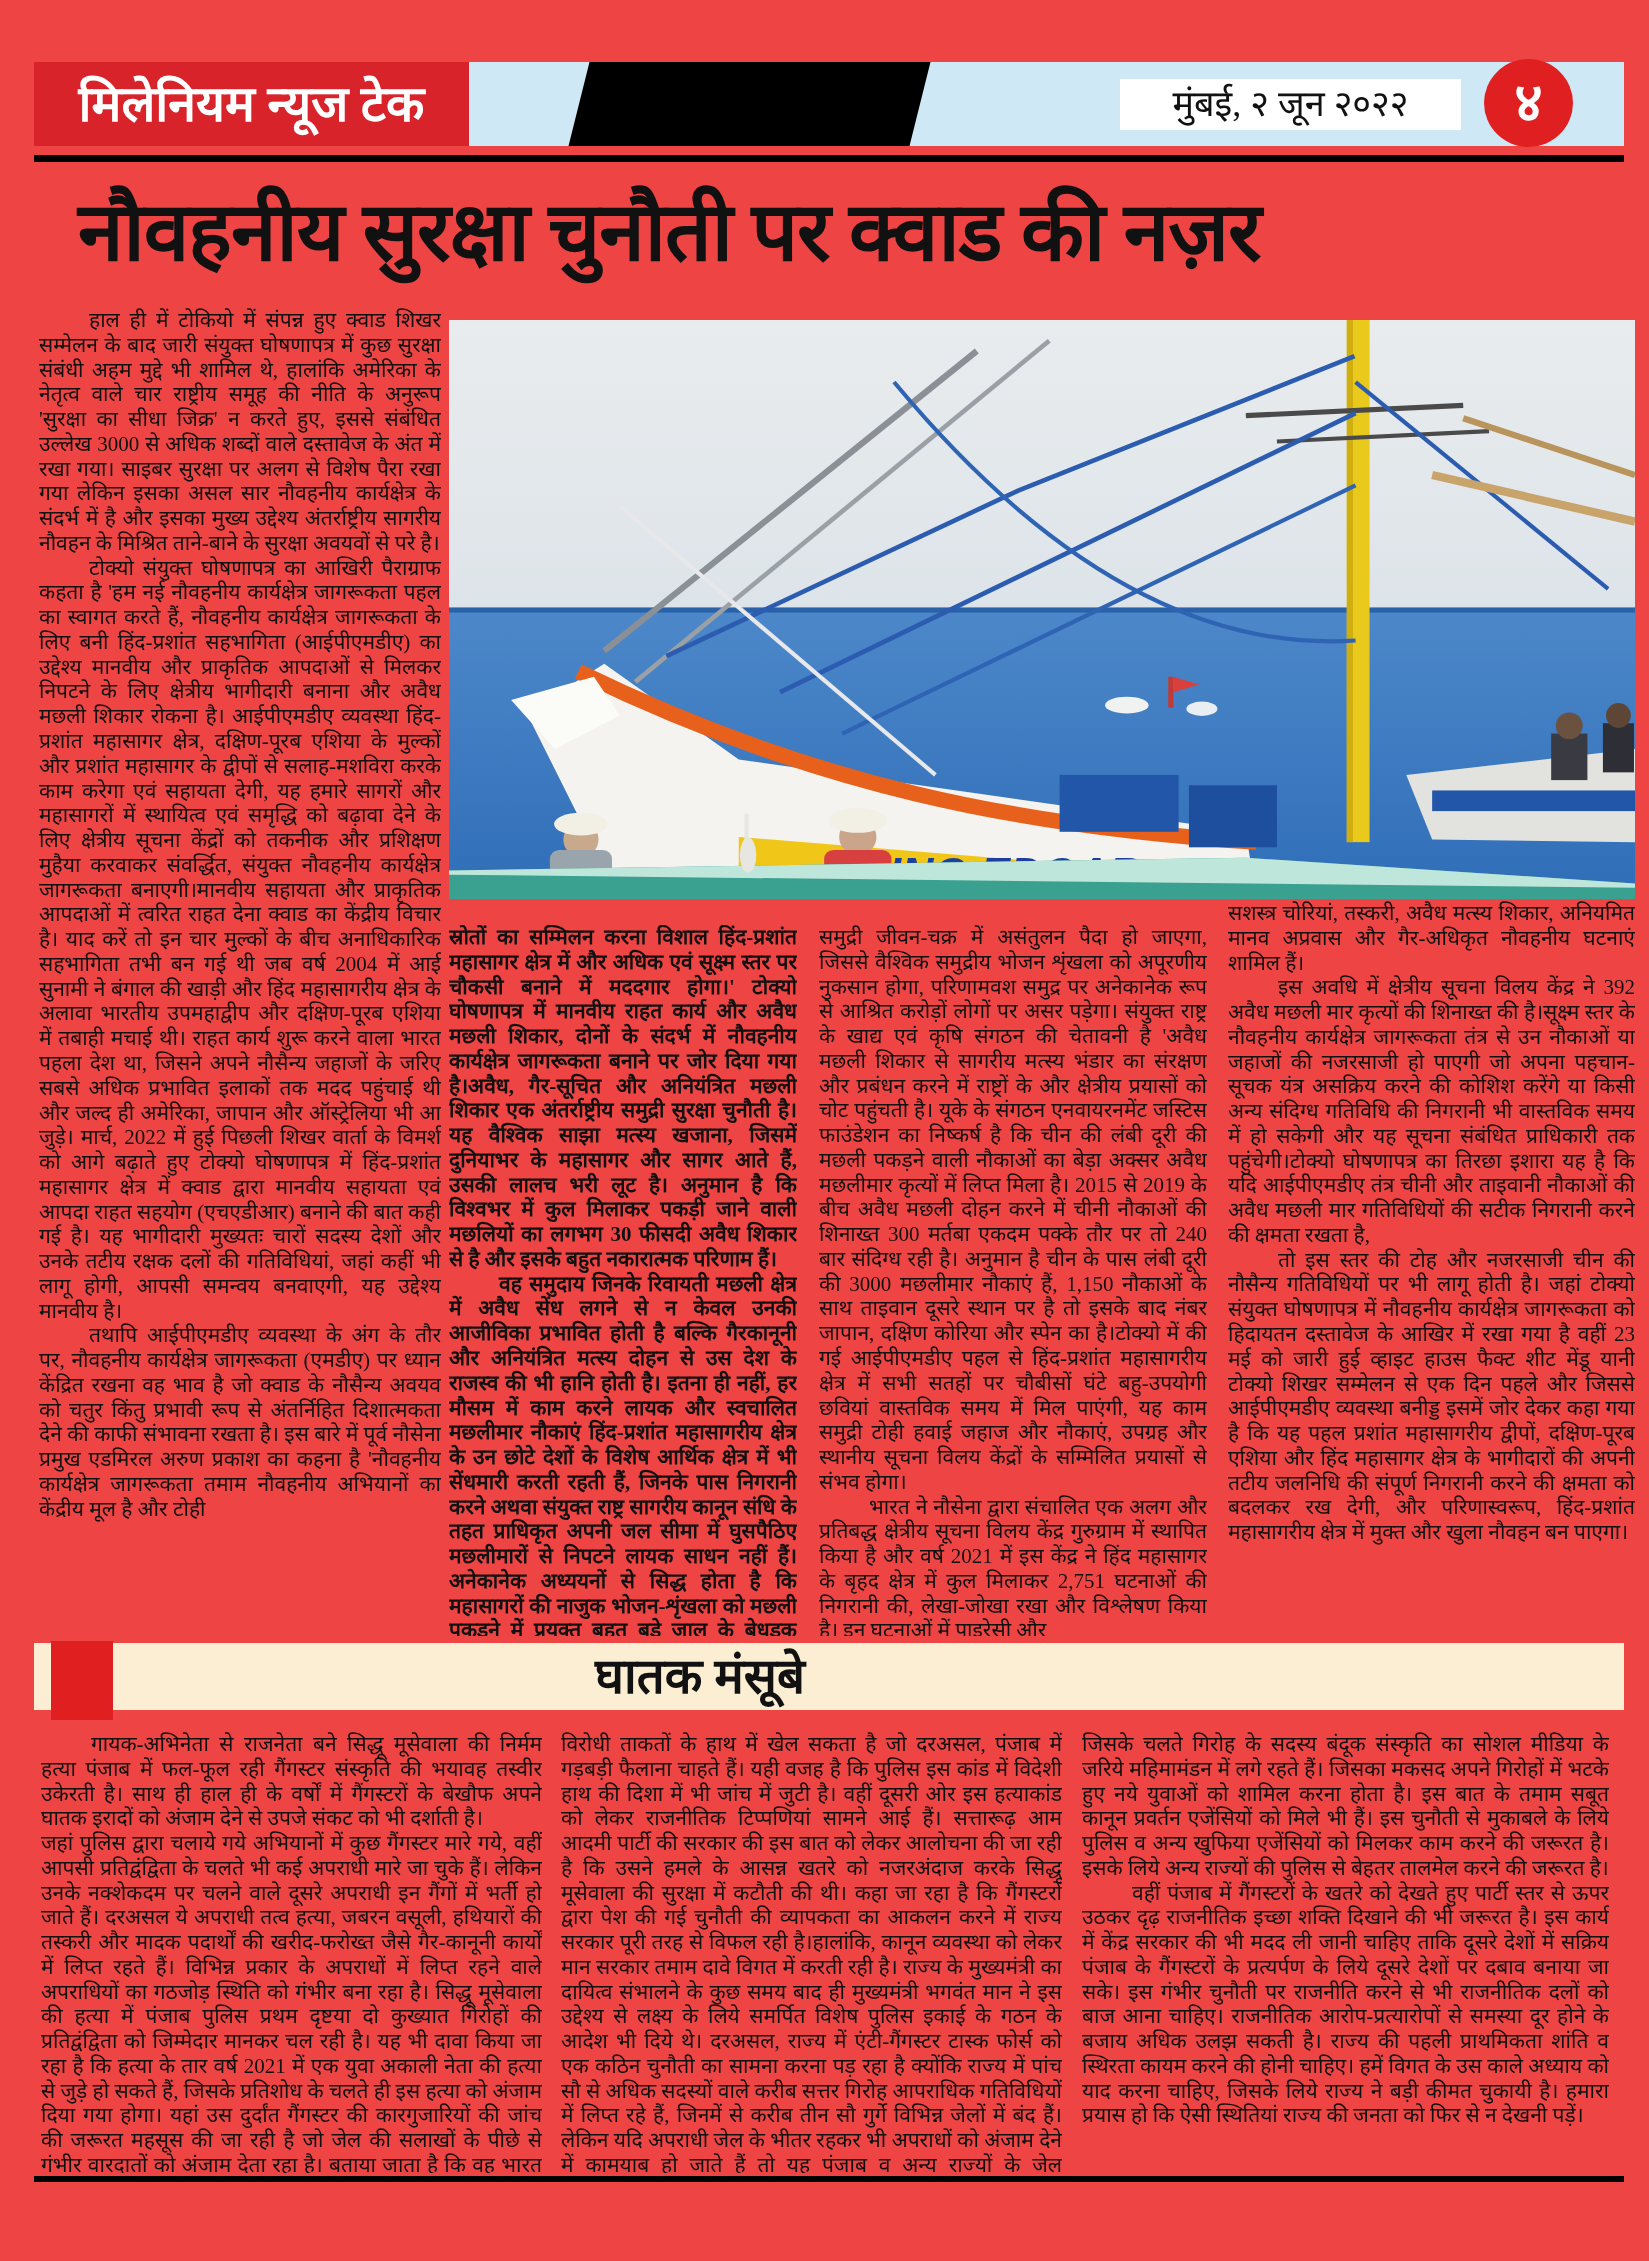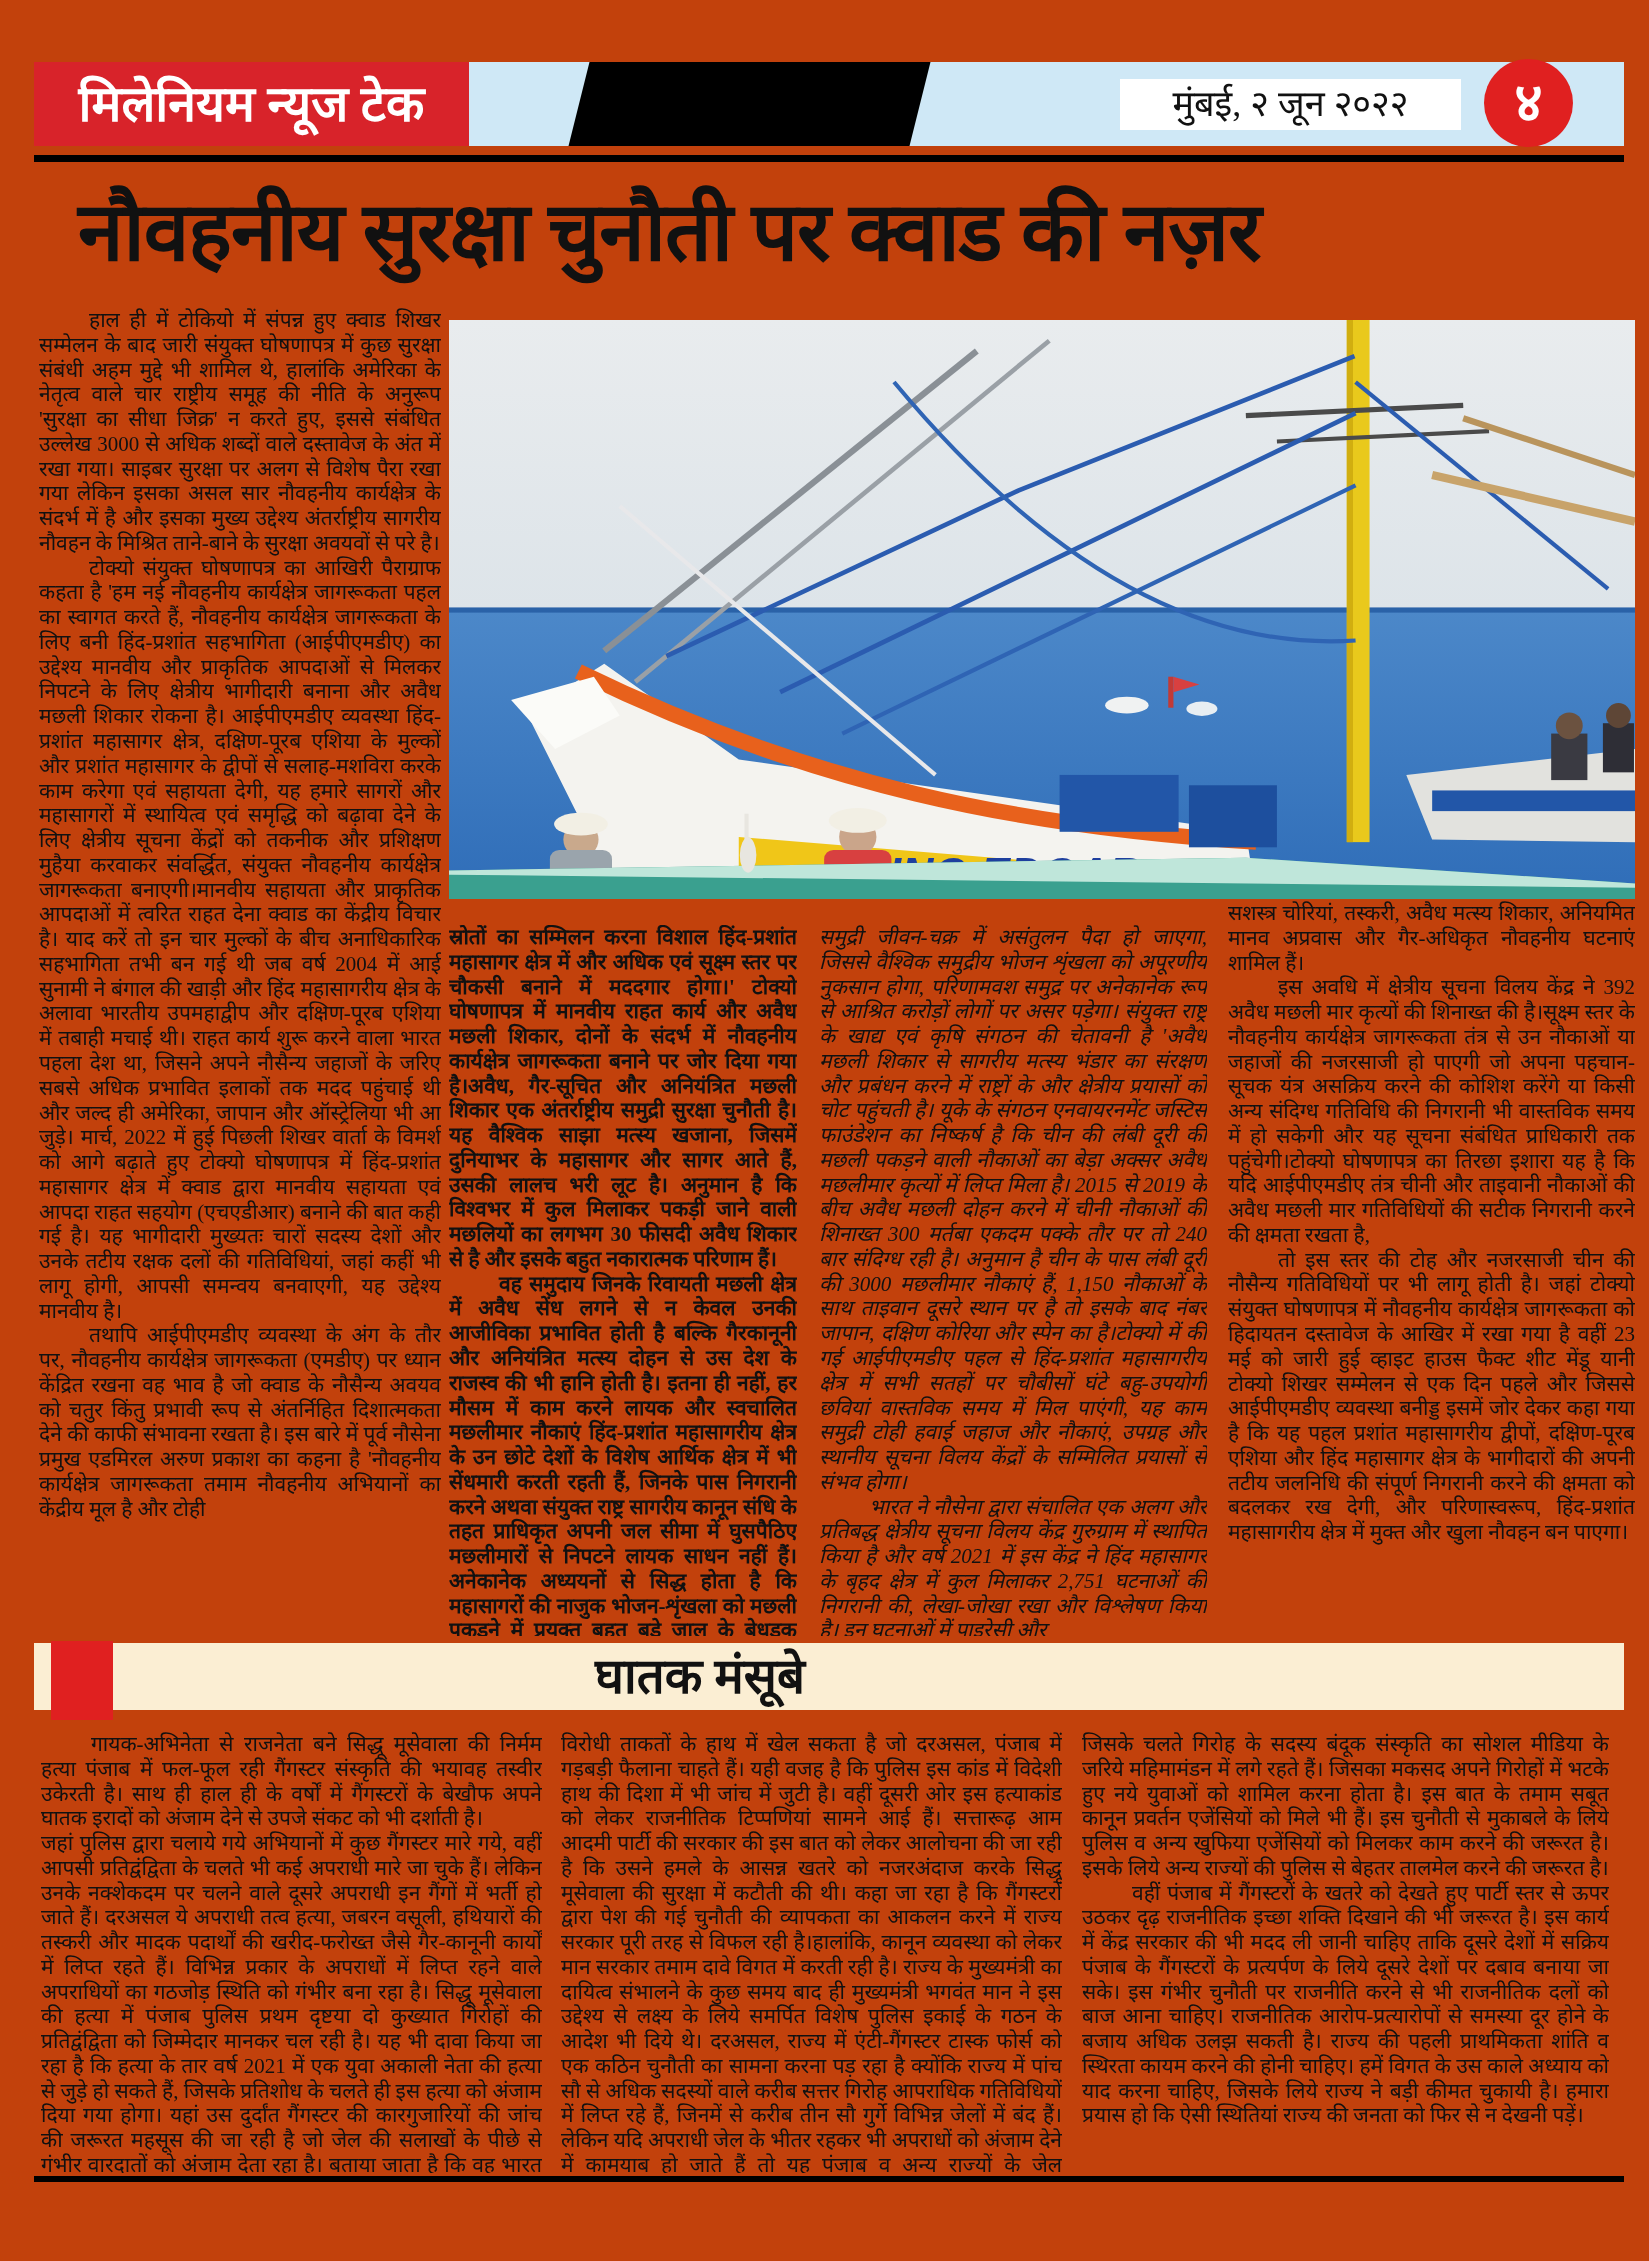--- a/index.html
+++ b/index.html
@@ -2,21 +2,21 @@
 <html style="--brand-red: #d8232a; --header-blue: #cfe8f6; --badge-red: #e02020; --strip-cream: #fbeed3; --sea: #3f7fc4;font-size:8.3px"><head>
 <meta charset="utf-8">
 <style>
   :root{
     --brand-red:#d8232a; --header-blue:#cfe8f6; --badge-red:#e02020;
     --strip-cream:#fbeed3; --ink:#111111; --sea:#3f7fc4;
   }
   *{margin:0;padding:0;box-sizing:border-box;}
   html,body{background:#ffffff;}
   body{font-family:"Liberation Serif","DejaVu Serif",serif;color:var(--ink);}
-  .page{position:relative;width:1650px;height:2261px;background:#c2410c;overflow:hidden;}
+  .page{position:relative;width:1650px;height:2261px;background:#ef4444;overflow:hidden;}
 
   
   .mast-band{position:absolute;left:34px;top:62px;width:1590px;height:84px;background:var(--header-blue);}
   .mast-brand{position:absolute;left:34px;top:62px;width:435px;height:84px;background:var(--brand-red);
     color:#fff;font-weight:bold;font-size:50px;line-height:84px;text-align:center;white-space:nowrap;}
   .mast-section{position:absolute;left:579px;top:62px;width:341px;height:84px;background:#000;
     transform:skewX(-14deg);}
   .mast-section-label{position:absolute;left:579px;top:62px;width:341px;height:84px;color:#fff;
     font-weight:bold;font-size:52px;line-height:82px;text-align:center;}
   .mast-datebox{position:absolute;left:1120px;top:79px;width:341px;height:51px;background:#fff;
@@ -28,21 +28,21 @@
   
   .headline{position:absolute;left:78px;top:180px;width:1495px;height:106px;
     font-weight:bold;font-size:82px;line-height:106px;text-align:left;white-space:nowrap;letter-spacing:-1px;}
 
   
   .bodycol{position:absolute;font-size:21px;line-height:1.18;text-align:justify;overflow:hidden;}
   .bodycol p{margin:0;}
   .bodycol p.ind{text-indent:50px;}
   .col-1{left:39px;top:308px;width:402px;height:1324px;}
   .col-2{left:449px;top:925px;width:348px;height:711px;font-weight:bold;}
-  .col-3{left:819px;top:925px;width:388px;height:711px;font-style:italic;}
+  .col-3{left:819px;top:925px;width:388px;height:711px;}
   .col-4{left:1228px;top:901px;width:407px;height:735px;}
 
   
   .photo{position:absolute;left:449px;top:320px;width:1186px;height:579px;overflow:hidden;background:#e6ebee;}
   .photo svg{display:block;width:100%;height:100%;}
 
   
   .strip{position:absolute;left:34px;top:1643px;width:1590px;height:67px;background:var(--strip-cream);}
   .strip-red{position:absolute;left:51px;top:1641px;width:62px;height:79px;background:var(--badge-red);}
   .strip-title{position:absolute;left:34px;top:1645px;width:1332px;height:64px;

